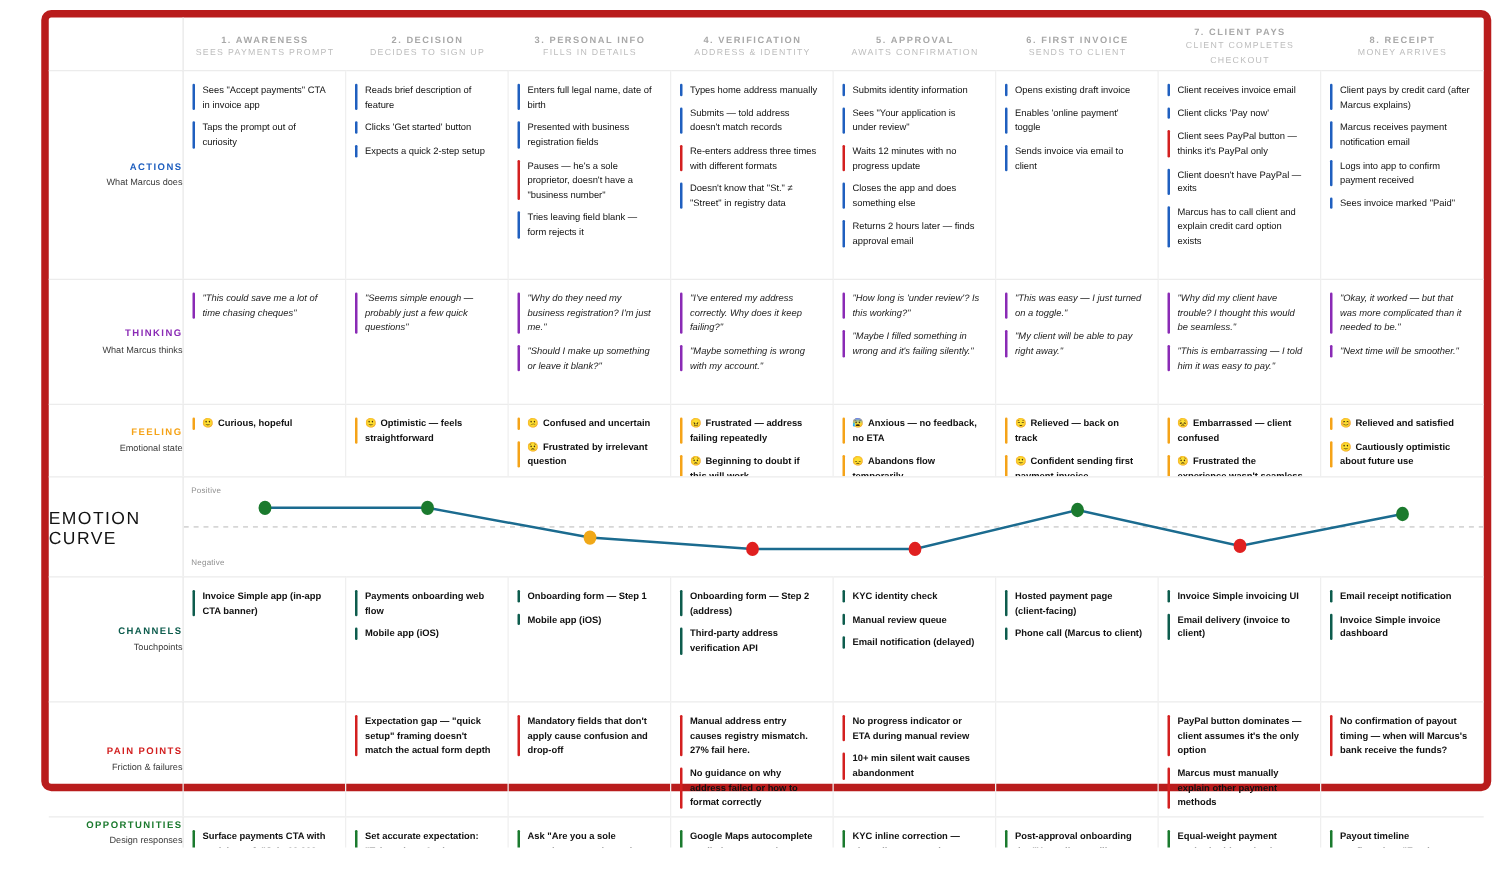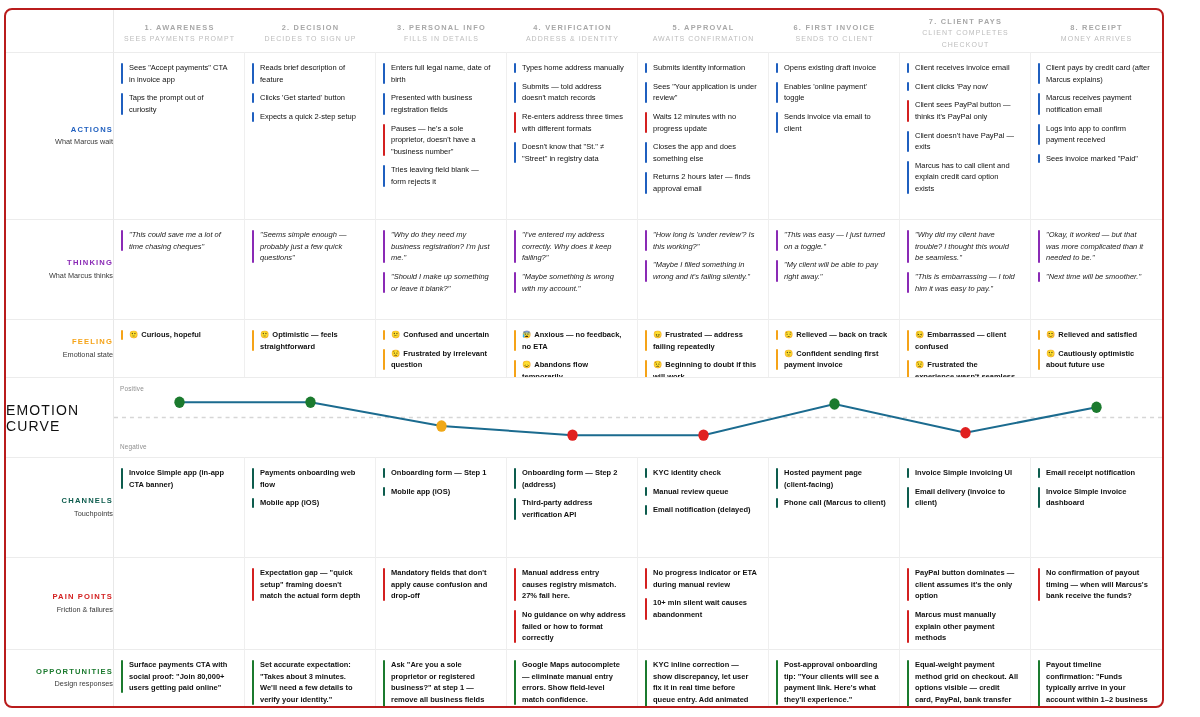--- a/index.html
+++ b/index.html
@@ -5,24 +5,24 @@
   * { box-sizing: border-box; margin: 0; padding: 0; }
   html, body {
     width: 1200px; height: 717px;
     background: #ffffff;
     font-family: "Liberation Sans", sans-serif;
     color: #1a1a1a;
     overflow: hidden;
   }
   .board {
     position: absolute;
-    left: 4px; top: 8px;
-    width: 1160px; height: 700px;
+    left: 33px; top: 8px;
+    width: 1160px; height: 625px;
     background: #ffffff;
-    border: 2px solid #b91c1c;
+    border: 6px solid #b91c1c;
     border-radius: 8px;
     display: grid;
     grid-template-columns: 108px repeat(8, 1fr);
     grid-template-rows: 42px 167px 100px 58px 80px 100px 92px;
   }
 
   
   .hdr-corner { border-right: 1px solid #e8e8e8; }
   .hdr {
     display: flex; flex-direction: column;
@@ -148,21 +148,21 @@
     <div class="hdr-stage">7. CLIENT PAYS</div>
     <div class="hdr-sub">CLIENT COMPLETES CHECKOUT</div>
   </div>
   <div class="hdr">
     <div class="hdr-stage">8. RECEIPT</div>
     <div class="hdr-sub">MONEY ARRIVES</div>
   </div>
 
   <div class="rowlabel">
     <div class="rowlabel-title" style="color:#1f5fbf">ACTIONS</div>
-    <div class="rowlabel-sub">What Marcus wait</div>
+    <div class="rowlabel-sub">What Marcus does</div>
   </div>
   <div class="cell">
       <div class="chip" style="--bar: #1f5fbf;">Sees "Accept payments" CTA in invoice app</div>
       <div class="chip" style="--bar: #1f5fbf;">Taps the prompt out of curiosity</div>
     </div>
   <div class="cell">
       <div class="chip" style="--bar: #1f5fbf;">Reads brief description of feature</div>
       <div class="chip" style="--bar: #1f5fbf;">Clicks 'Get started' button</div>
       <div class="chip" style="--bar: #1f5fbf;">Expects a quick 2-step setup</div>
     </div>
@@ -247,26 +247,26 @@
       <div class="chip bold" style="--bar: #f5a318;"><span class="emo">🙂</span><span>Curious, hopeful</span></div>
     </div>
   <div class="cell">
       <div class="chip bold" style="--bar: #f5a318;"><span class="emo">🙂</span><span>Optimistic — feels straightforward</span></div>
     </div>
   <div class="cell">
       <div class="chip bold" style="--bar: #f5a318;"><span class="emo">😕</span><span>Confused and uncertain</span></div>
       <div class="chip bold" style="--bar: #f5a318;"><span class="emo">😟</span><span>Frustrated by irrelevant question</span></div>
     </div>
   <div class="cell">
+      <div class="chip bold" style="--bar: #f5a318;"><span class="emo">😠</span><span>Frustrated — address failing repeatedly</span></div>
+      <div class="chip bold" style="--bar: #f5a318;"><span class="emo">😟</span><span>Beginning to doubt if this will work</span></div>
+    </div>
+  <div class="cell">
       <div class="chip bold" style="--bar: #f5a318;"><span class="emo">😰</span><span>Anxious — no feedback, no ETA</span></div>
       <div class="chip bold" style="--bar: #f5a318;"><span class="emo">😞</span><span>Abandons flow temporarily</span></div>
-    </div>
-  <div class="cell">
-      <div class="chip bold" style="--bar: #f5a318;"><span class="emo">😠</span><span>Frustrated — address failing repeatedly</span></div>
-      <div class="chip bold" style="--bar: #f5a318;"><span class="emo">😟</span><span>Beginning to doubt if this will work</span></div>
     </div>
   <div class="cell">
       <div class="chip bold" style="--bar: #f5a318;"><span class="emo">😌</span><span>Relieved — back on track</span></div>
       <div class="chip bold" style="--bar: #f5a318;"><span class="emo">🙂</span><span>Confident sending first payment invoice</span></div>
     </div>
   <div class="cell">
       <div class="chip bold" style="--bar: #f5a318;"><span class="emo">😣</span><span>Embarrassed — client confused</span></div>
       <div class="chip bold" style="--bar: #f5a318;"><span class="emo">😟</span><span>Frustrated the experience wasn't seamless</span></div>
     </div>
   <div class="cell last">

